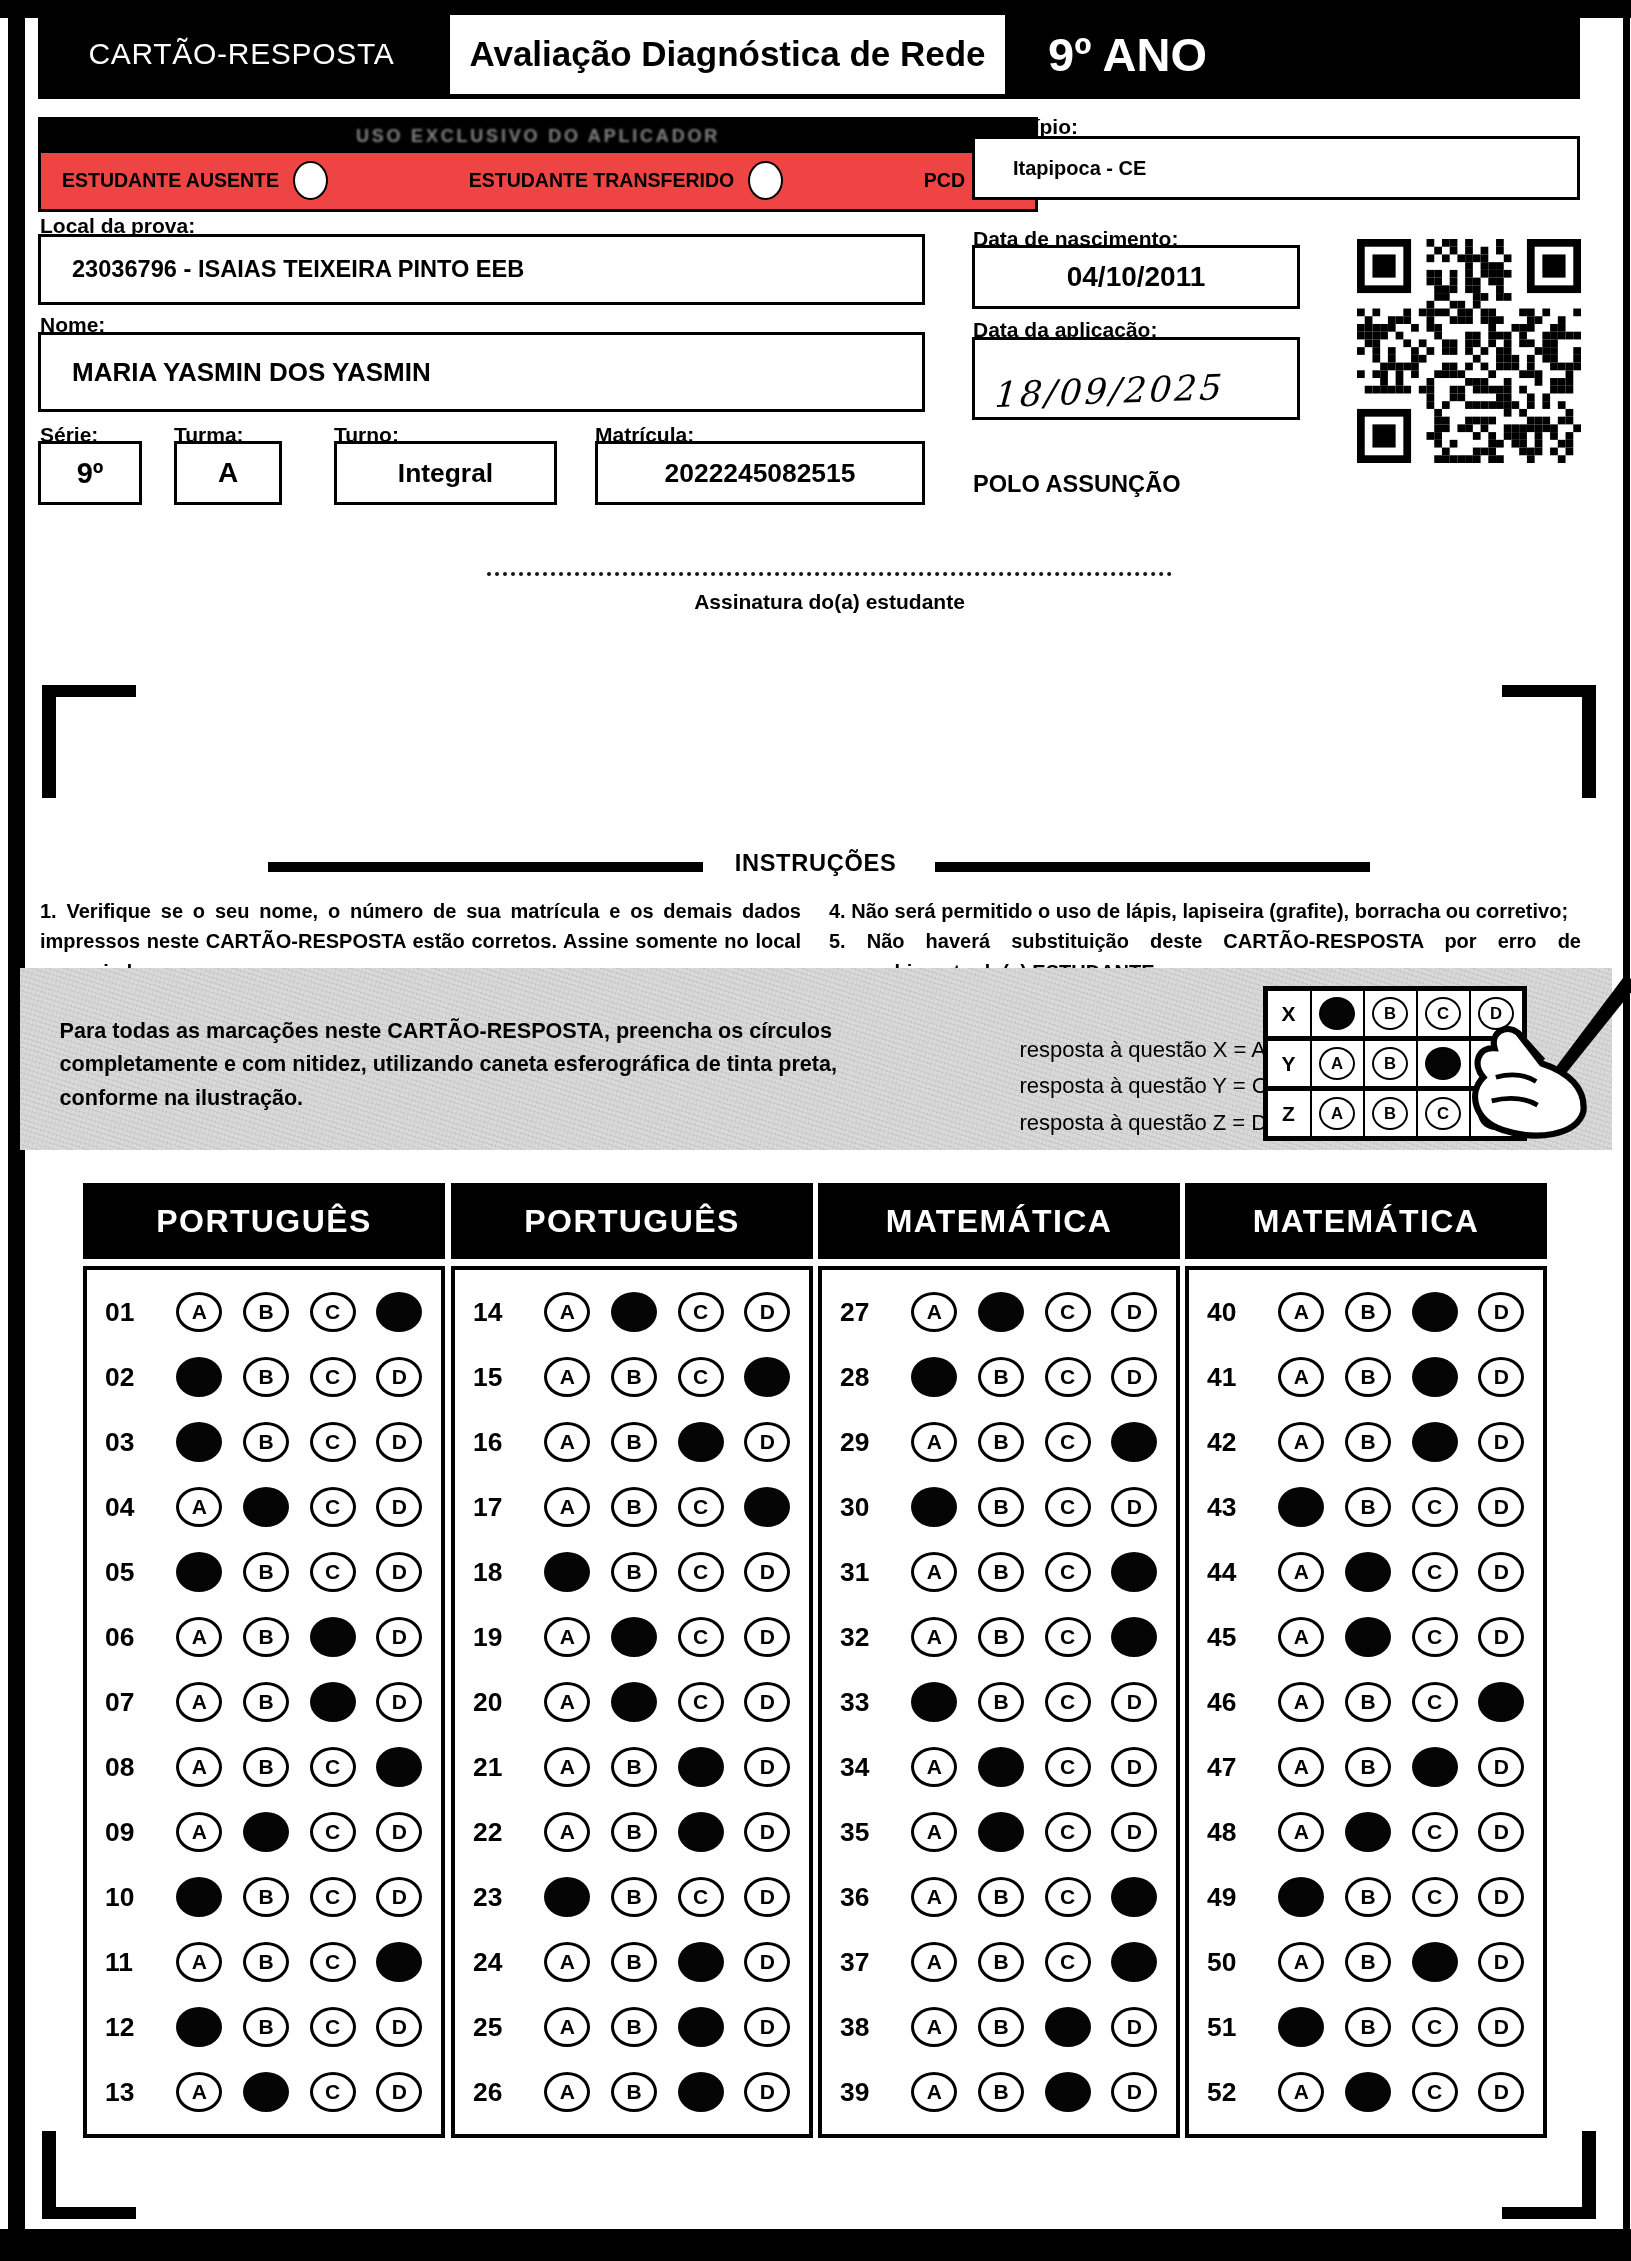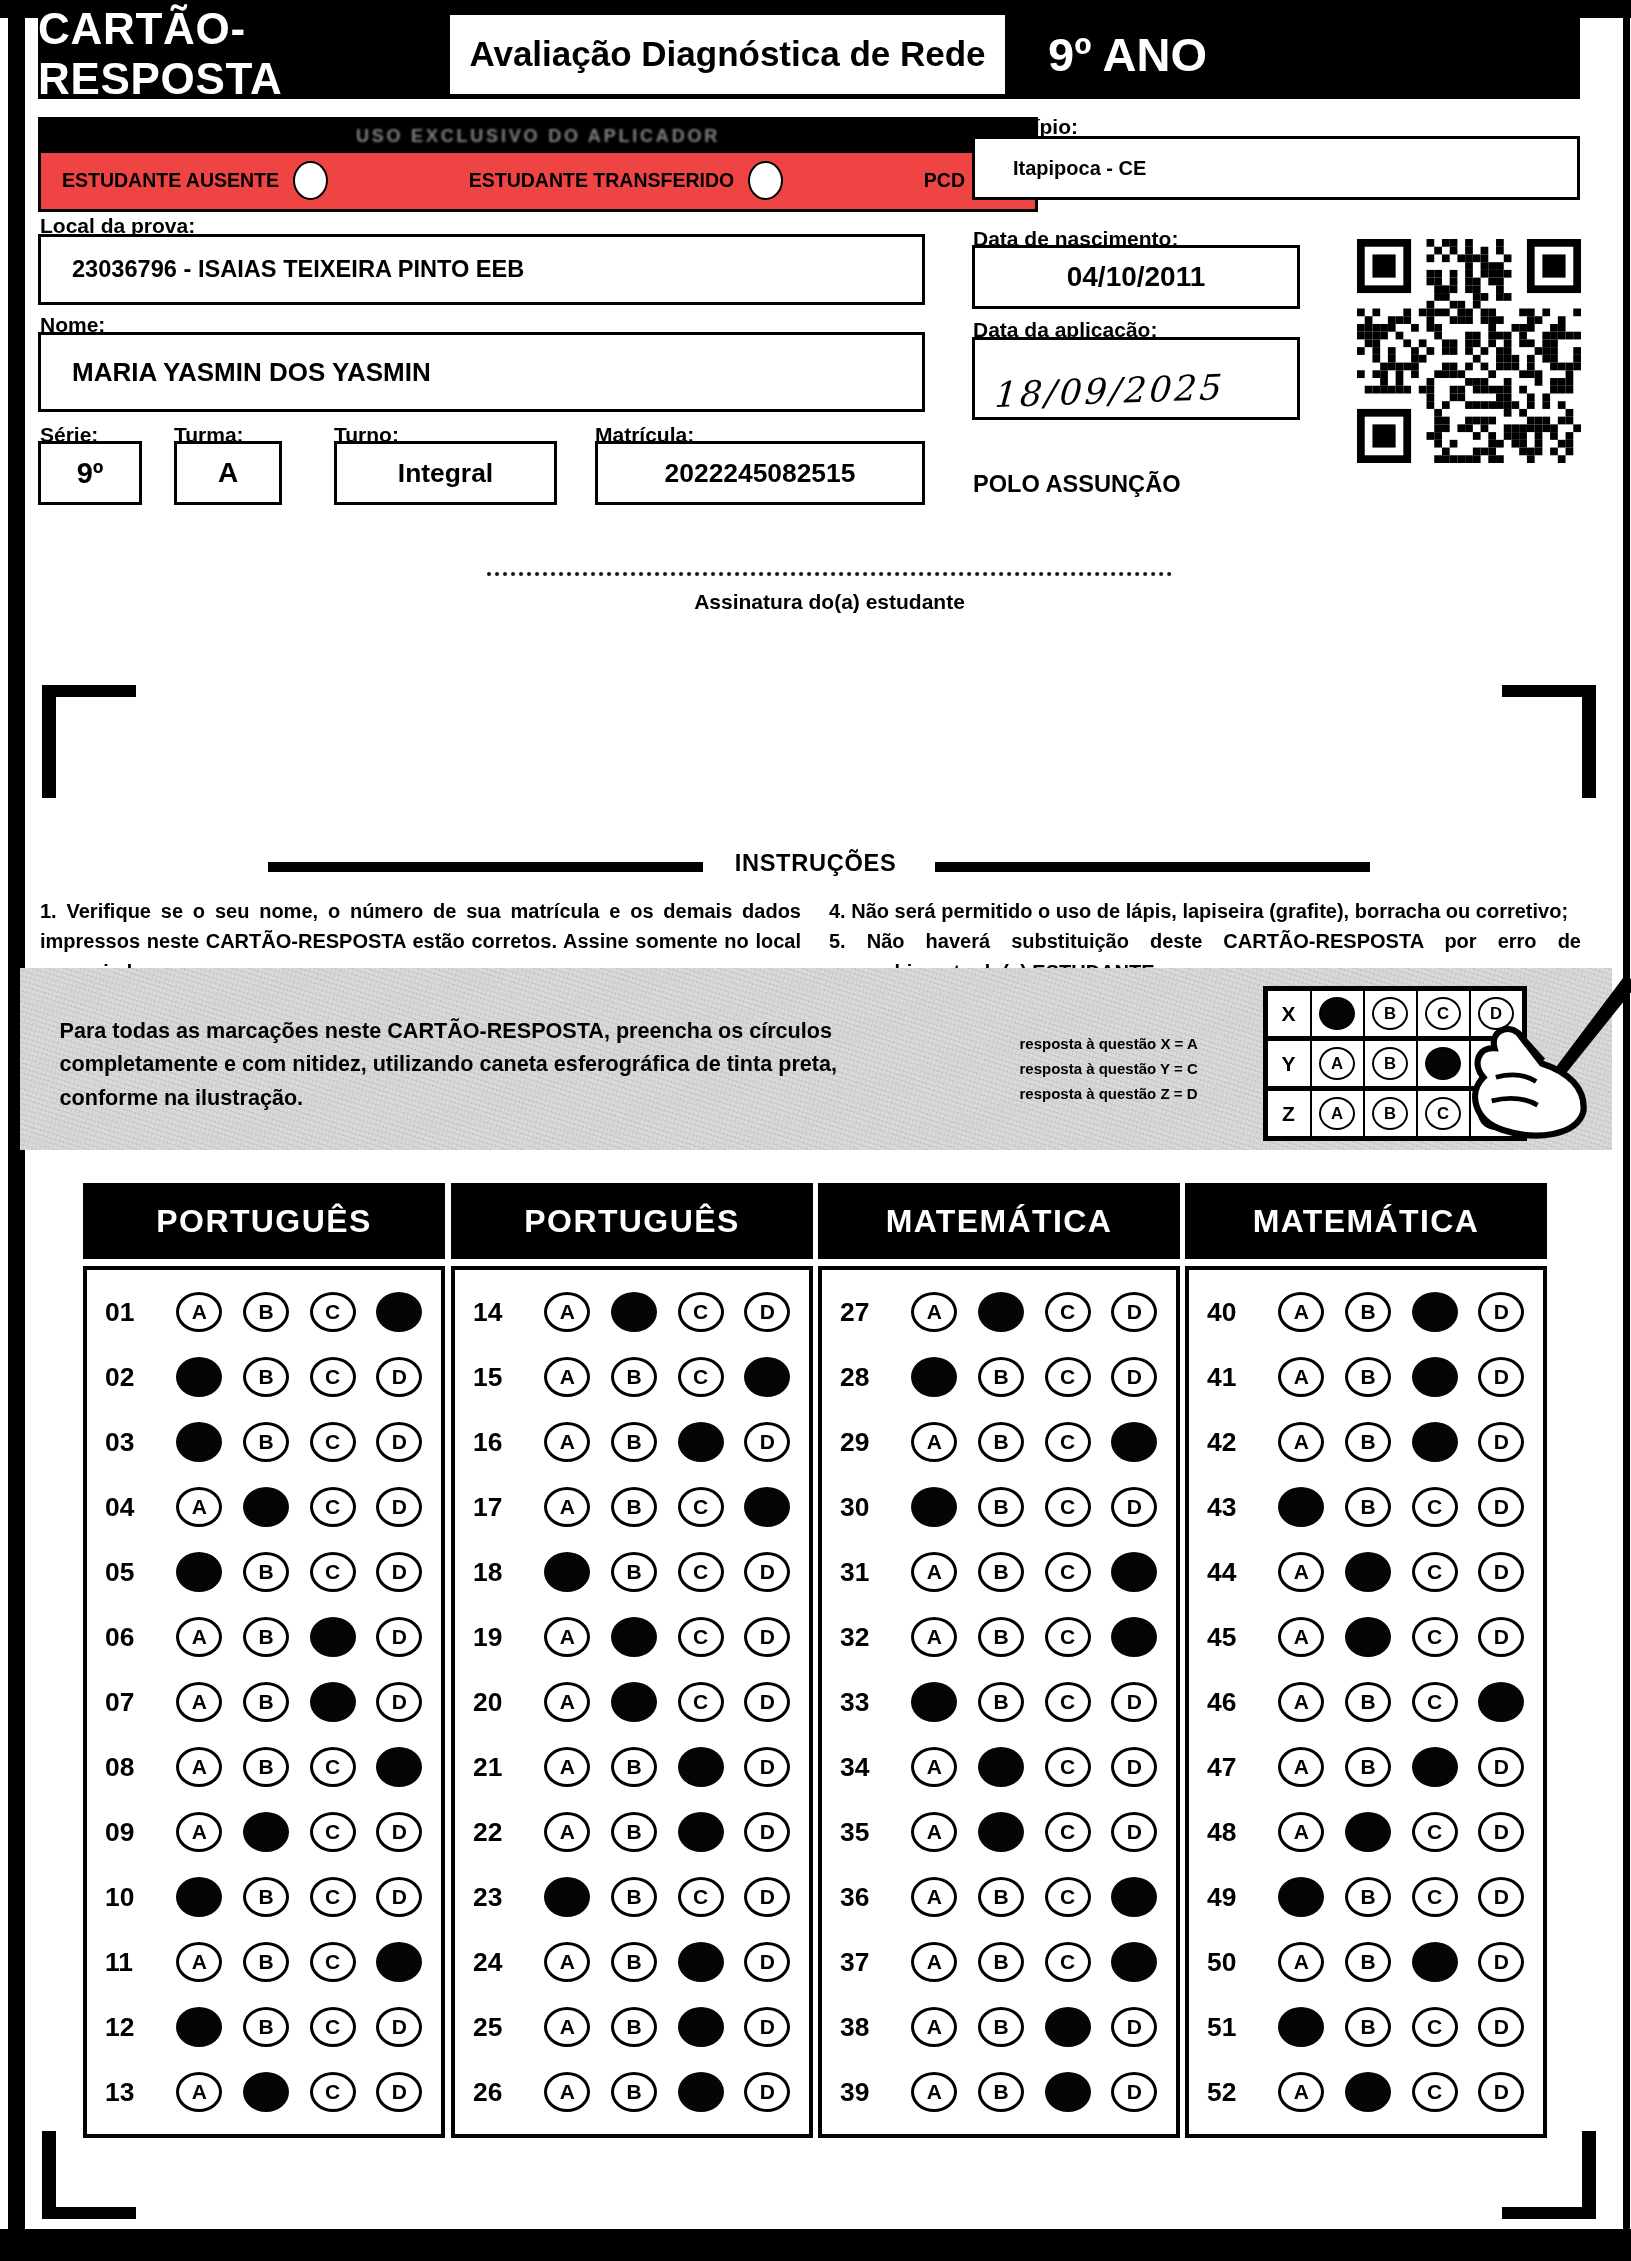--- a/index.html
+++ b/index.html
@@ -10,21 +10,21 @@
   }
   .abs{position:absolute;box-sizing:border-box;}
   
   .frame-top{left:0;top:0;width:1631px;height:18px;background:#000;}
   .frame-bottom{left:0;top:2229px;width:1631px;height:32px;background:#000;}
   .frame-left{left:8.3px;top:18px;width:16.7px;height:2211px;background:#000;}
   .frame-right{left:1623px;top:18px;width:7px;height:2211px;background:#000;}
 
   
   .h1{left:38px;top:9.7px;width:407px;height:89px;background:#000;color:#fff;
-      display:flex;align-items:center;justify-content:center;font-size:44px;font-weight:bold;letter-spacing:0.7px;}
+      display:flex;align-items:center;justify-content:center;font-size:30px;font-weight:normal;letter-spacing:0.7px;}
   .h2{left:445px;top:9.7px;width:565px;height:89px;background:#fff;border:5.6px solid #000;
       display:flex;align-items:center;justify-content:center;font-size:35px;font-weight:bold;}
   .h3{left:1010px;top:9.7px;width:570px;height:89px;background:#000;color:#fff;
       display:flex;align-items:center;font-size:47px;font-weight:bold;padding-left:38px;}
 
   
   .apl-box{left:38px;top:117px;width:1000px;height:95px;border:3.5px solid #000;background:#ef4444;}
   .apl-bar{height:33px;background:#000;display:flex;align-items:center;justify-content:center;}
   .apl-bar span{color:rgba(255,255,255,0.5);font-weight:bold;font-size:18px;letter-spacing:2.8px;filter:blur(0.8px);}
   .apl-row{display:flex;align-items:center;height:54px;padding:0 21px;justify-content:space-between;gap:33px;}
@@ -67,21 +67,21 @@
   .inst-col.right{left:829px;width:752px;}
   .inst-item{margin:0;}
 
   
   .example-band{position:absolute;left:19.5px;top:968px;width:1592px;height:182px;
     background:
       repeating-linear-gradient(17deg, rgba(0,0,0,0.055) 0 1.4px, rgba(0,0,0,0) 1.4px 4.9px),
       repeating-linear-gradient(104deg, rgba(0,0,0,0.05) 0 0.7px, rgba(0,0,0,0) 0.7px 4.2px),
       #d9d9d9;}
   .example-text{position:absolute;left:40px;top:46px;width:841px;font-weight:bold;font-size:21.6px;line-height:1.55;}
-  .example-legend{position:absolute;left:1000px;top:64px;font-weight:bold;font-size:15px;line-height:1.65;white-space:nowrap;}
+  .example-legend{position:absolute;left:1000px;top:64px;font-weight:normal;font-size:22px;line-height:1.65;white-space:nowrap;}
   .example-grid{position:absolute;left:1243px;top:18px;border:5.6px solid #000;background:#fff;}
   .ex-row{display:flex;border-bottom:5.6px solid #000;}
   .ex-row:last-child{border-bottom:none;}
   .ex-label{width:42px;height:45px;display:flex;align-items:center;justify-content:center;
             font-weight:bold;font-size:21px;border-right:2.8px solid #000;}
   .ex-cell{width:51px;height:45px;display:flex;align-items:center;justify-content:center;border-right:2.8px solid #000;}
   .ex-cell:last-child{border-right:none;}
   .ex-bubble{width:36px;height:33px;border:2.8px solid #000;border-radius:50%;display:flex;
              align-items:center;justify-content:center;font-weight:bold;font-size:16.7px;box-sizing:border-box;background:#fff;}
   .ex-bubble.filled{background:#050505;color:transparent;}

